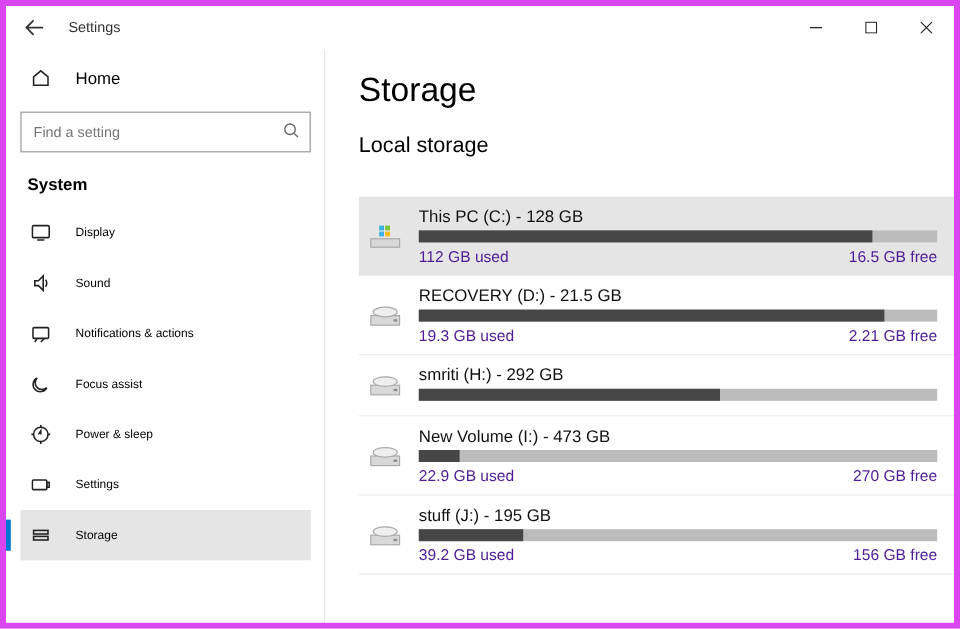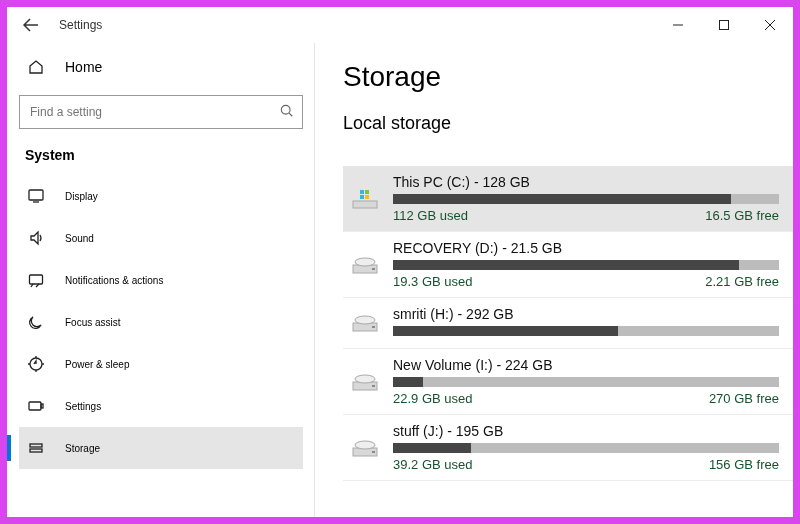--- a/index.html
+++ b/index.html
@@ -1,24 +1,24 @@
 <!DOCTYPE html>
 <html><head>
 <meta charset="utf-8">
 <style>
   * { box-sizing: border-box; margin: 0; padding: 0; }
   html, body { width: 800px; height: 524px; font-family: "Segoe UI", Arial, sans-serif; font-size: 14px; color: #000; background: #fff; overflow: hidden; }
-  .window { width: 800px; height: 524px; display: flex; flex-direction: column; border: 7px solid #d946ef; }
+  .window { width: 800px; height: 524px; display: flex; flex-direction: column; border: 5px solid #d946ef; }
   .titlebar { height: 36px; display: flex; align-items: center; }
   .titlebar .back { width: 48px; height: 36px; display: flex; align-items: center; justify-content: center; font-size: 16px; }
   .titlebar .title { font-size: 12px; color: #333; margin-left: 4px; }
   .titlebar .controls { margin-left: auto; display: flex; }
   .titlebar .controls .btn { width: 46px; height: 36px; display: flex; align-items: center; justify-content: center; font-size: 11px; color: #222; }
   .body { flex: 1; display: flex; overflow: hidden; }
-  .sidebar { width: 308px; padding: 4px 12px 0 12px; position: relative; }
+  .sidebar { width: 266px; padding: 4px 12px 0 12px; position: relative; }
   .home-row { display: flex; align-items: center; height: 40px; padding-left: 8px; gap: 20px; font-size: 14px; }
   .search { margin-top: 8px; display: flex; align-items: center; border: 1px solid #999; height: 34px; padding: 0 8px 0 10px; }
   .search input { flex: 1; border: none; outline: none; font-size: 12px; background: transparent; }
   .search .sicon { color: #555; font-size: 14px; }
   .section-label { margin-top: 18px; font-weight: 700; font-size: 14px; padding-left: 6px; }
   .nav { margin-top: 12px; }
   .nav-item { display: flex; align-items: center; height: 42px; padding-left: 8px; gap: 20px; font-size: 10px; position: relative; }
   .nav-item.selected { background: #e5e5e5; }
   .nav-item.selected::before { content: ""; position: absolute; left: -12px; top: 8px; bottom: 8px; width: 4px; background: #0078d4; }
   .nav-icon { width: 18px; display: flex; justify-content: center; align-items: center; color: #222; }
@@ -29,21 +29,21 @@
   .main h2 { font-size: 18px; font-weight: 400; margin-bottom: 32px; }
   .drives { display: flex; flex-direction: column; }
   .drive { display: flex; align-items: center; padding: 8px 14px 8px 8px; border-bottom: 1px solid #ededed; }
   .drive.selected { background: #e5e5e5; }
   .drive-icon { width: 28px; height: 26px; flex-shrink: 0; margin-right: 14px; display: flex; align-items: center; justify-content: center; }
   .drive-icon svg { width: 26px; height: 24px; }
   .drive-info { flex: 1; }
   .drive-name { font-size: 14px; color: #111; }
   .bar-wrap { height: 10px; background: #bcbcbc; margin: 4px 0 4px 0; width: 100%; position: relative; }
   .bar-fill { height: 100%; background: #464646; }
-  .drive-stats { display: flex; justify-content: space-between; font-size: 13px; color: #14532d; }
+  .drive-stats { display: flex; justify-content: space-between; font-size: 13px; color: #4c1d95; }
 </style>
 </head>
 <body>
 
 <div class="window">
   <div class="titlebar">
     <div class="back">
       <svg width="16" height="16" viewBox="0 0 16 16" fill="none" stroke="#333" stroke-width="1.5">
           <path d="M7 2 L1 8 L7 14 M1 8 H15"></path>
         </svg>
@@ -216,21 +216,21 @@
           </div>
           <div class="drive">
             <div class="drive-icon">
               <svg viewBox="0 0 26 24">
                 <rect x="1" y="12" width="24" height="8" fill="#d8d8d8" stroke="#aaa"></rect>
                 <ellipse cx="13" cy="9" rx="10" ry="4" fill="#eee" stroke="#aaa"></ellipse>
                 <rect x="20" y="15" width="3" height="2" fill="#8a8a8a"></rect>
               </svg>
             </div>
             <div class="drive-info">
-              <div class="drive-name">New Volume (I:) - 224 GB</div>
+              <div class="drive-name">New Volume (I:) - 473 GB</div>
               <div class="bar-wrap">
                 <div class="bar-fill" style="width:7.8%"></div>
               </div>
               <div class="drive-stats">
                 <span>22.9 GB used</span>
                 <span>270 GB free</span>
               </div>
             </div>
           </div>
           <div class="drive">

